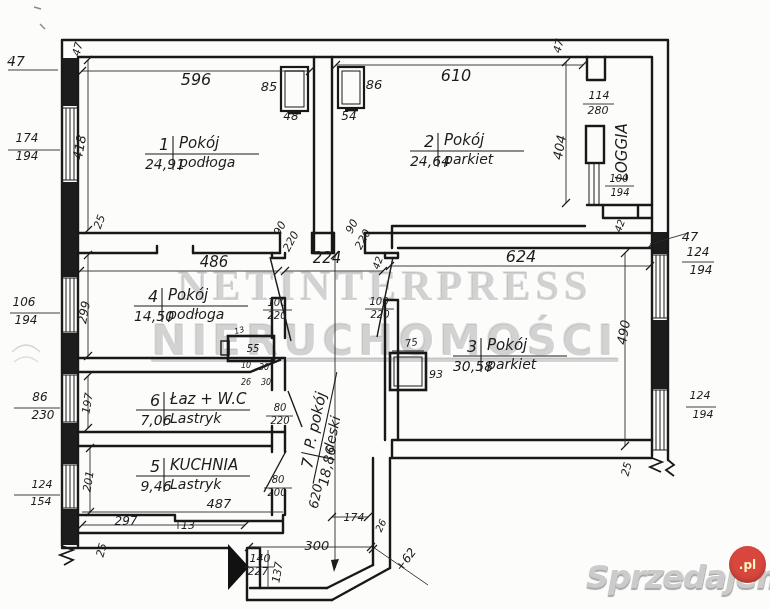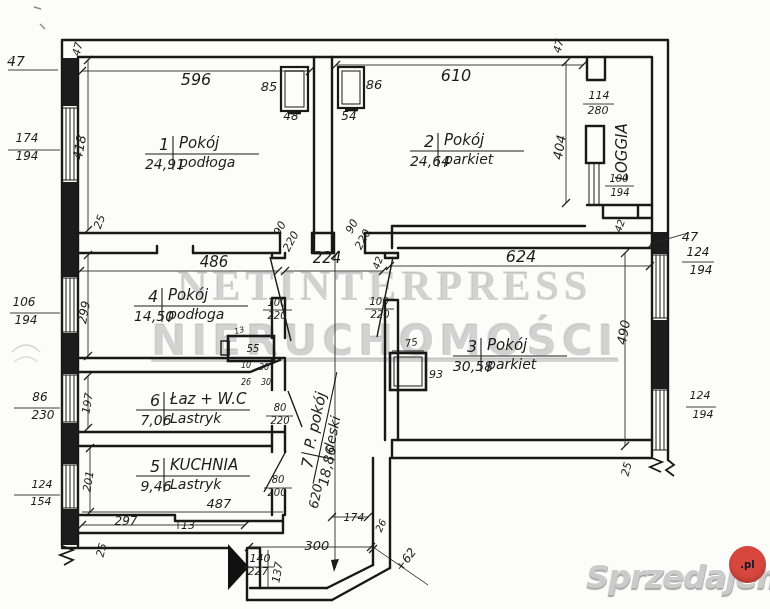--- a/index.html
+++ b/index.html
@@ -15,21 +15,21 @@
   svg#plan{position:absolute;left:0;top:0;z-index:2;}
   .hand{font-family:"DejaVu Sans",sans-serif;font-style:italic;fill:#1c1c1c;}
   #logo{position:absolute;left:583px;top:548px;width:186px;height:58px;z-index:3;}
   #logo-text{position:absolute;left:3px;top:10px;font-family:"DejaVu Sans",sans-serif;
              font-weight:700;font-style:italic;font-size:32px;color:#cbcbcb;
              letter-spacing:-1px;
              text-shadow:0 -1px 0 #ffffff,0 2px 1px #a9a9a9,1px 1px 0 #bdbdbd;}
   #logo-circle{position:absolute;left:146px;top:-2px;width:37px;height:37px;border-radius:50%;
              background:#d7473d;box-shadow:inset 0 -3px 4px rgba(0,0,0,0.18);
              display:flex;align-items:center;justify-content:center;}
-  #logo-tld{color:#0f172a;font-weight:700;font-size:10px;font-family:"DejaVu Sans",sans-serif;}
+  #logo-tld{color:#fef9c3;font-weight:700;font-size:12px;font-family:"DejaVu Sans",sans-serif;}
 </style>
 </head>
 <body>
 
 <div id="scan">
 
   <div id="wm">
     <div id="wm1" class="wm-line">NETINTERPRESS</div>
     <div id="wm2" class="wm-line">NIERUCHOMOŚCI</div>
   </div>

